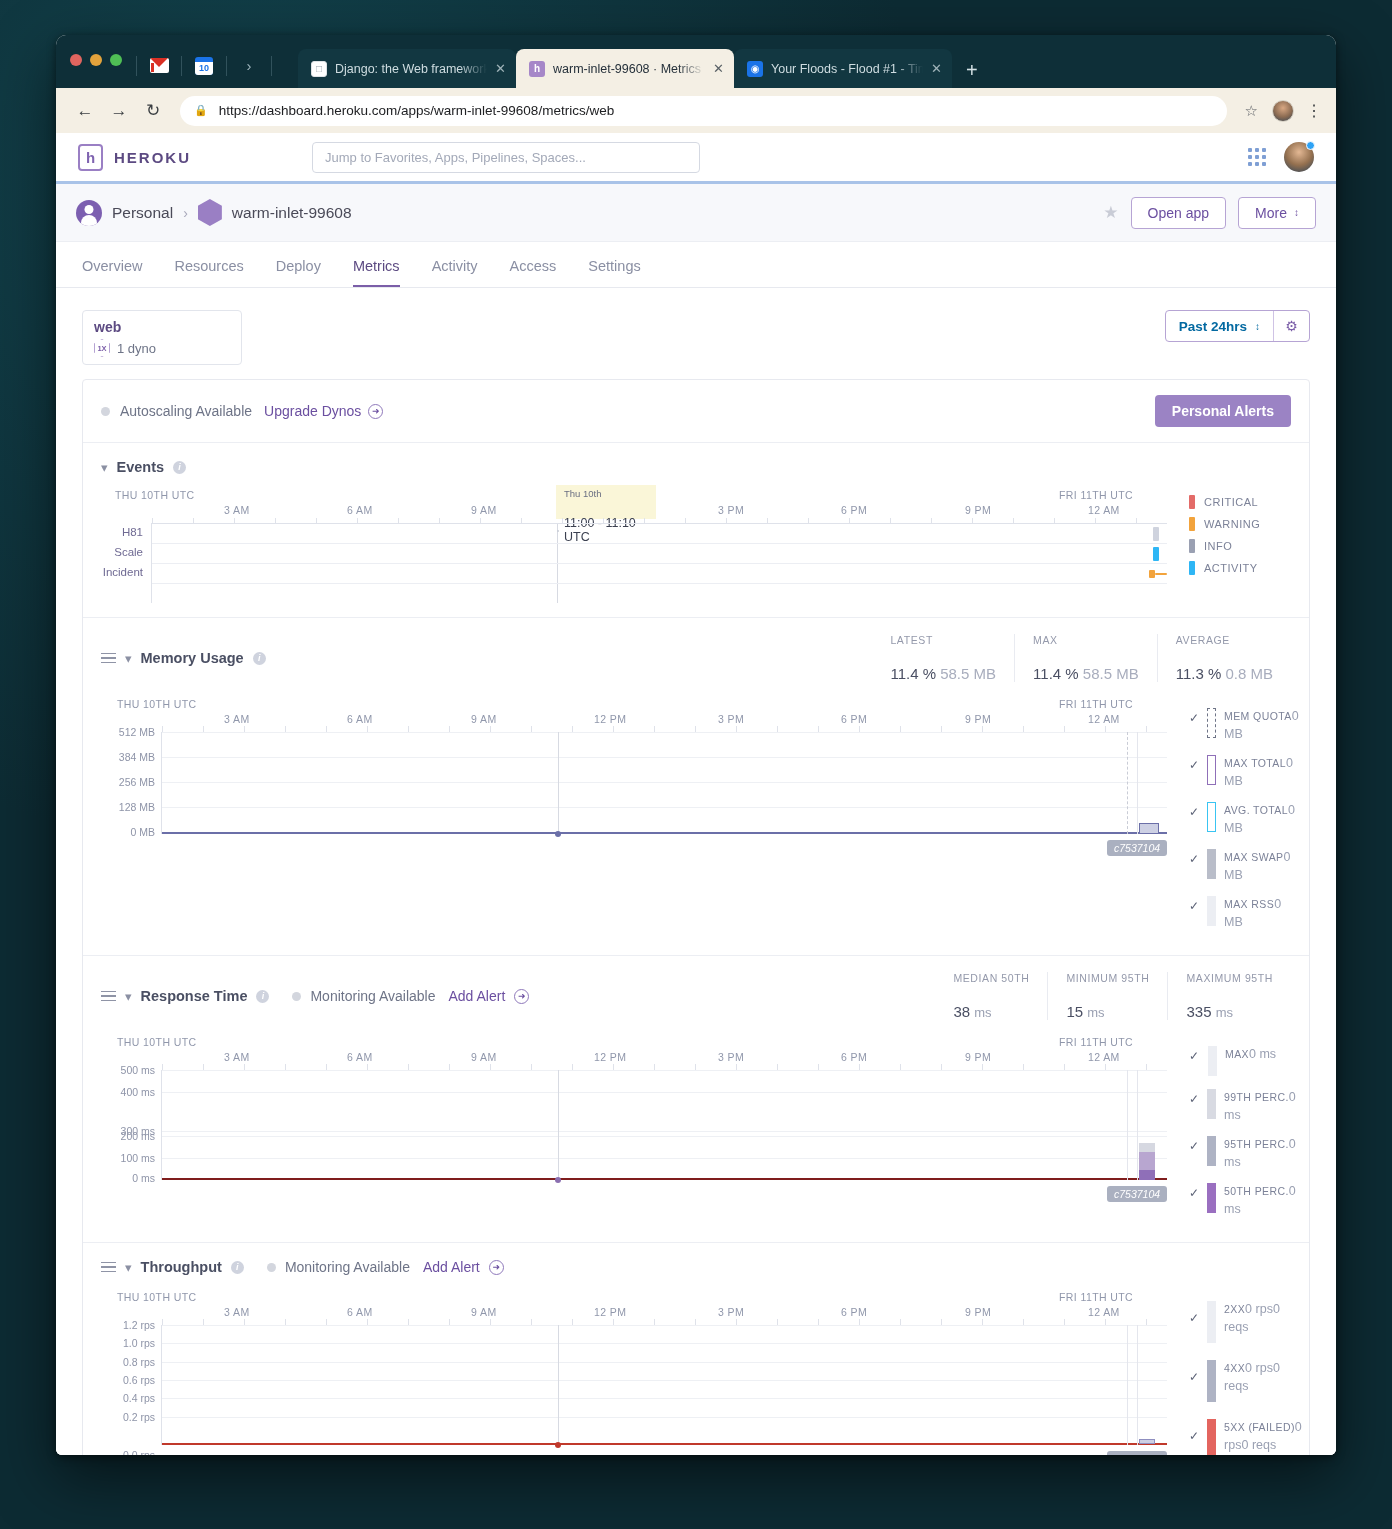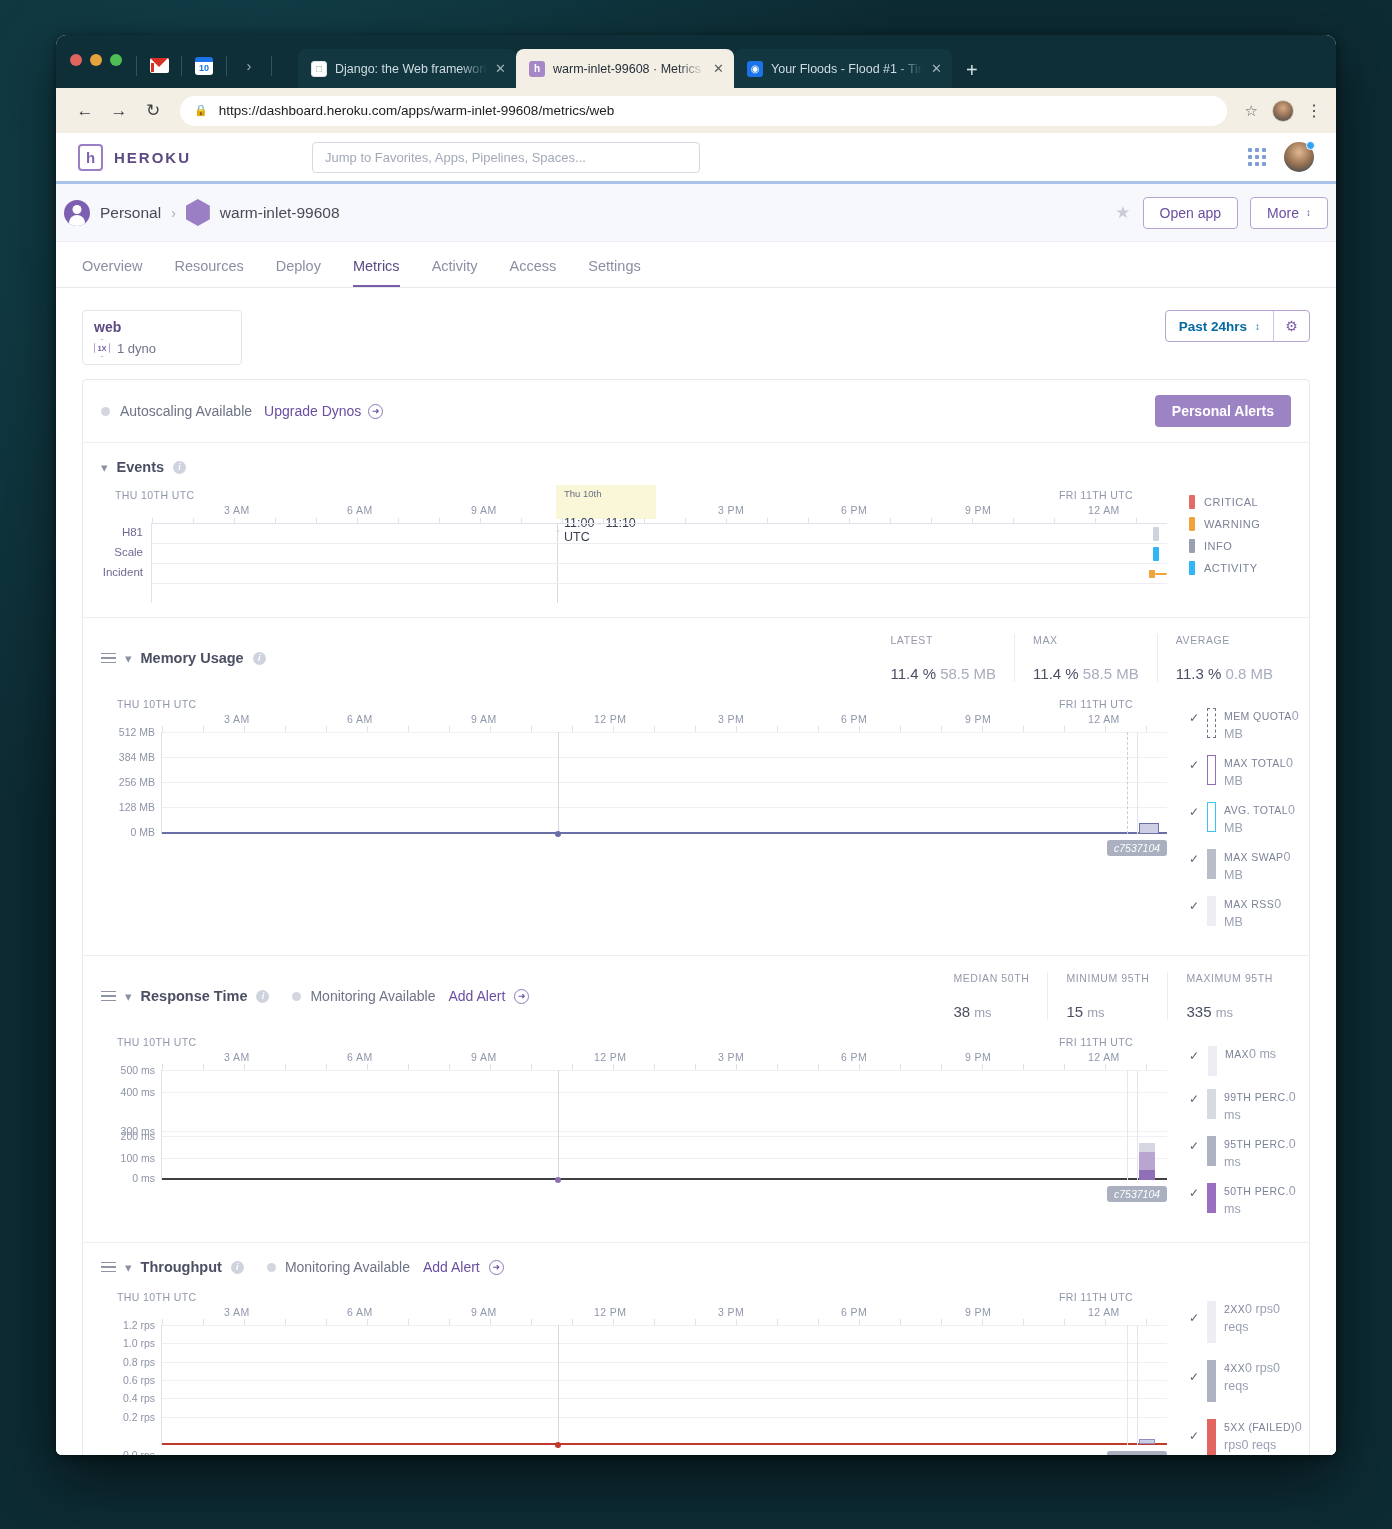--- a/index.html
+++ b/index.html
@@ -96,21 +96,21 @@
     display:flex;align-items:center; padding:0 12px; font-size:13px; color:#a3a9b8;}
   .hk-right { margin-left:auto; display:flex; align-items:center; gap:18px; }
   .grid-ic { display:grid; grid-template-columns:repeat(3,4px); gap:3px; }
   .grid-ic i { width:4px;height:4px;border-radius:1px;background:#7f9fd4; display:block;}
   .avatar-lg { width:30px;height:30px;border-radius:50%; position:relative;
     background:radial-gradient(circle at 50% 34%, #e3b894 0%, #94704f 52%, #27415a 100%);}
   .avatar-lg .dot{position:absolute;right:-1px;top:-1px;width:9px;height:9px;border-radius:50%;
     background:#2ea2f5;border:1.5px solid #fff;}
 
   .breadcrumbbar { height:58px; background:#f7f8fb; display:flex; align-items:center;
-    padding:0 8px; border-bottom:1px solid #eceef3;}
+    padding:0 20px; border-bottom:1px solid #eceef3;}
   .bc { display:flex; align-items:center; gap:10px; font-size:15.5px; color:#4a4a58;}
   .bc .person { width:26px;height:26px;border-radius:50%;background:#7c5fb0;position:relative;overflow:hidden;}
   .bc .person:before{content:"";position:absolute;left:50%;top:5px;transform:translateX(-50%);
     width:9px;height:9px;border-radius:50%;background:#fff;}
   .bc .person:after{content:"";position:absolute;left:50%;top:15px;transform:translateX(-50%);
     width:16px;height:12px;border-radius:8px 8px 0 0;background:#fff;}
   .bc .sep{color:#a9a9bb;font-size:14px;}
   .hexagon { width:24px;height:27px;background:#9a7fc4;
     clip-path: polygon(50% 0%, 100% 25%, 100% 75%, 50% 100%, 0% 75%, 0% 25%);}
   .bc-right{ margin-left:auto; display:flex; align-items:center; gap:12px;}
@@ -642,21 +642,21 @@
                   </div>
                 <div class="gl" style="top:61px">
                     <span class="ylab">300 ms</span>
                   </div>
                 <div class="gl" style="top:66px">
                     <span class="ylab">200 ms</span>
                   </div>
                 <div class="gl" style="top:88px">
                     <span class="ylab">100 ms</span>
                   </div>
-                <div class="baseline" style="bottom:0;background:#404040">
+                <div class="baseline" style="bottom:0;background:#7f1d1d">
                     <span class="ylab" style="top:0">0 ms</span>
                   </div>
                 <div class="vline" style="left:396px;"></div>
                 <div style="position:absolute;left:965px;top:0;bottom:0;width:1px;background:#e4e6ed"></div>
                 <div style="position:absolute;left:975px;top:0;bottom:0;width:1px;background:#e4e6ed"></div>
                 <span class="dot-marker" style="left:393px;bottom:-3px;background:#8b6fb0"></span>
                 <div style="position:absolute;right:12px;bottom:0;width:16px;height:37px;background:#d6d8e1"></div>
                 <div style="position:absolute;right:12px;bottom:0;width:16px;height:28px;background:#b8a6d0"></div>
                 <div style="position:absolute;right:12px;bottom:0;width:16px;height:10px;background:#8f6fb8"></div>
                 <div class="hovertag" style="left:945px;bottom:-22px">c7537104</div>

